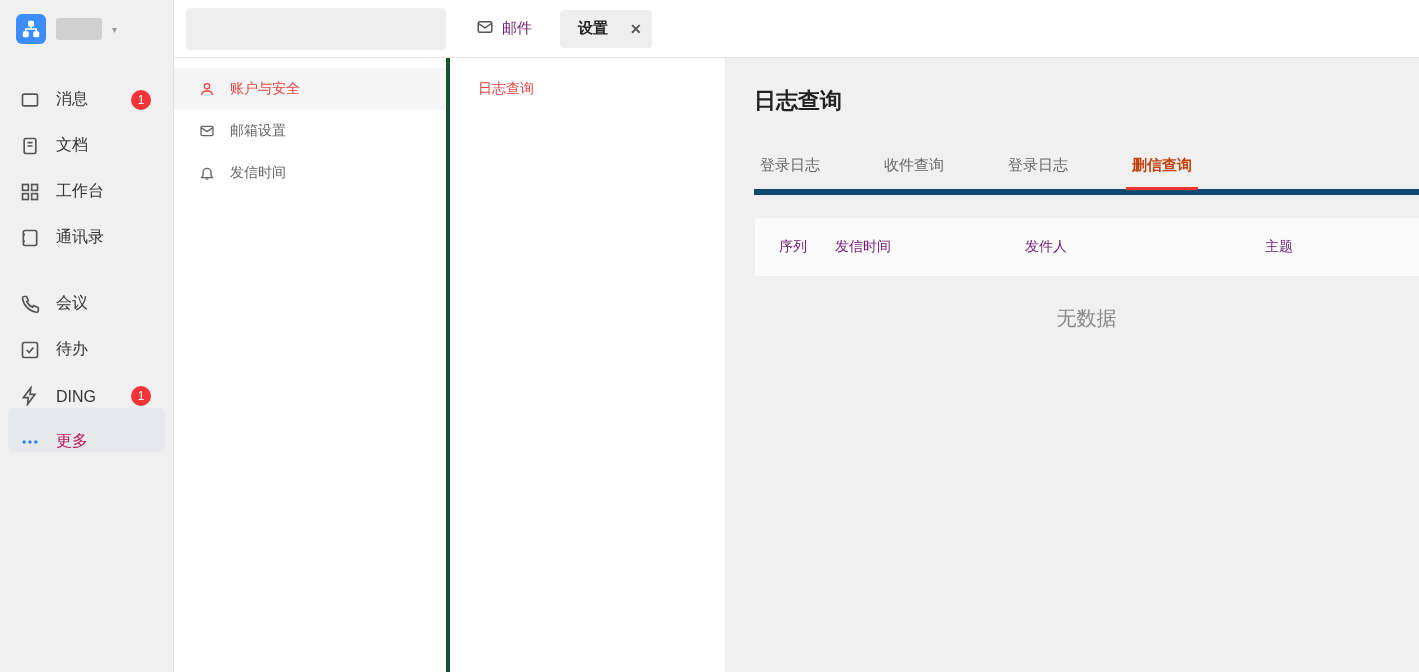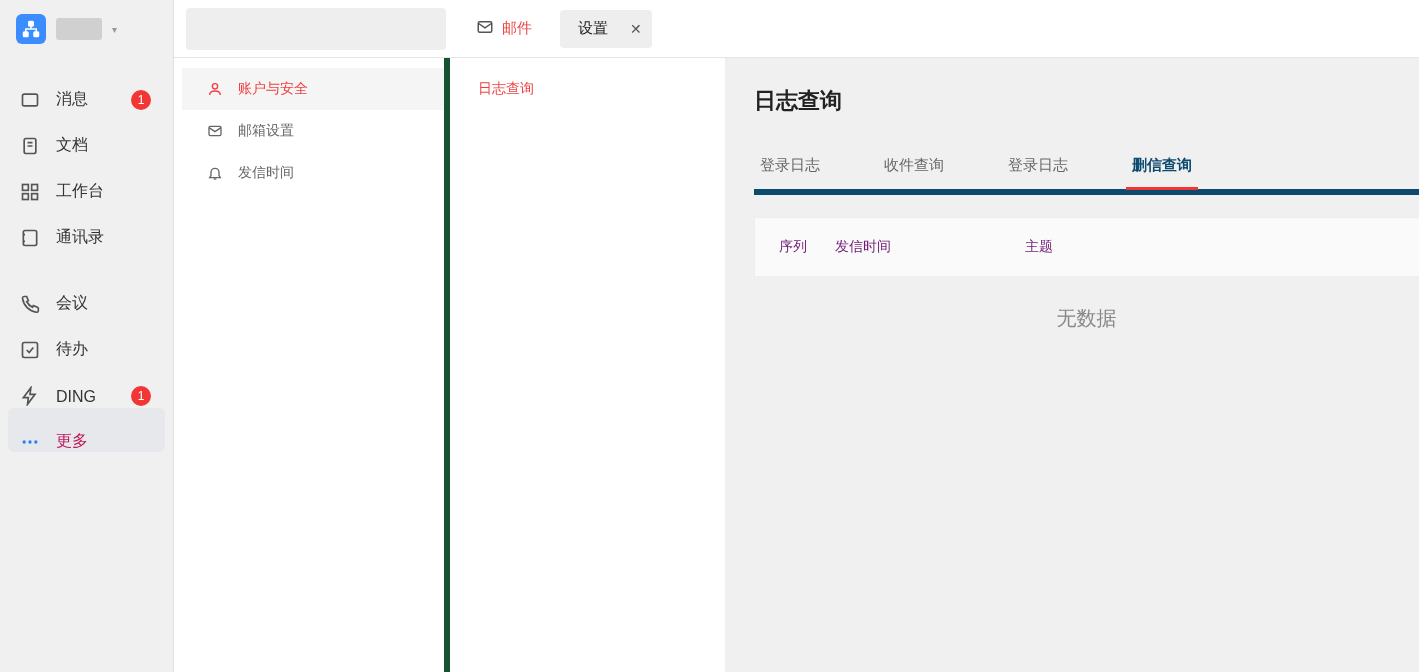--- a/index.html
+++ b/index.html
@@ -19,40 +19,40 @@
 .nav-item.active { background: #e6e8eb; color: #be185d; }
 .nav-item .nav-icon { width: 20px; height: 20px; display: flex; align-items: center; justify-content: center; color: #555; }
 .nav-item.active .nav-icon { color: #2a7fff; }
 .nav-item .badge { position: absolute; right: 14px; width: 20px; height: 20px; background: #f23636; border-radius: 50%; color: #fff; font-size: 12px; display: flex; align-items: center; justify-content: center; }
 
 
 .main { flex: 1; display: flex; flex-direction: column; }
 .topbar { height: 58px; background: #fff; border-bottom: 1px solid #e5e5e5; display: flex; align-items: center; padding: 0 12px; gap: 8px; }
 .top-redact { width: 260px; height: 42px; background: #eee; border-radius: 4px; }
 .top-tabs { display: flex; gap: 10px; margin-left: 4px; }
-.top-tab { height: 38px; padding: 0 18px; display: flex; align-items: center; gap: 8px; font-size: 15px; color: #ef4444; border-radius: 4px; cursor: pointer; }
-.top-tab.active { background: #eee; font-weight: 400; color: #222; padding-right: 10px; }
+.top-tab { height: 38px; padding: 0 18px; display: flex; align-items: center; gap: 8px; font-size: 15px; color: #701a75; border-radius: 4px; cursor: pointer; }
+.top-tab.active { background: #eee; font-weight: 700; color: #222; padding-right: 10px; }
 .top-tab .close { margin-left: 14px; color: #555; font-size: 14px; }
 
 
 .content { flex: 1; display: flex; background: #f0f0f0; }
-.settings-col { width: 276px; background: #fff; border-right: 6px solid #14532d; padding-top: 10px; padding-left: 8px; }
+.settings-col { width: 276px; background: #fff; border-right: 4px solid #14532d; padding-top: 10px; }
 .settings-item { height: 42px; display: flex; align-items: center; gap: 14px; padding: 0 24px; font-size: 14px; color: #666; cursor: pointer; }
 .settings-item.active { background: #f5f5f5; color: #f04040; }
 .settings-item .s-icon { width: 18px; height: 18px; display:flex; align-items:center; justify-content:center; }
 .settings-item.active .s-icon { color: #f04040; }
 
 .sub-col { width: 276px; background: #fff; border-right: 1px solid #eee; padding-top: 10px; }
 .sub-item { height: 42px; display: flex; align-items: center; padding: 0 28px; font-size: 14px; color: #f04040; cursor: pointer; }
 
 .detail { flex: 1; background: #f0f0f0; padding: 28px 0 0 28px; }
 .detail h1 { font-size: 22px; font-weight: 600; color: #222; margin-bottom: 40px; }
 .log-tabs { display: flex; gap: 60px; border-bottom: 6px solid #0c4a6e; padding: 0 4px; }
 .log-tab { padding: 0 2px 14px 2px; font-size: 15px; color: #666; cursor: pointer; position: relative; }
-.log-tab.active { color: #0c4a6e; font-weight: 600; }
+.log-tab.active { color: #c2410c; font-weight: 600; }
 .log-tab.active::after { content: ""; position: absolute; left: -4px; right: -4px; bottom: -1px; height: 3px; background: #f23636; }
 
 .table-wrap { margin-top: 22px; }
 .table-head { display: flex; background: #fafafa; height: 60px; align-items: center; border: 1px solid #eee; border-right:none; }
 .th { font-size: 14px; color: #701a75; }
 .th.c1 { width: 80px; padding-left: 24px; }
 .th.c2 { width: 190px; }
 .th.c3 { width: 240px; }
 .th.c4 { flex: 1; }
 .no-data { text-align: center; padding: 28px 0; font-size: 20px; color: #888; }
@@ -213,19 +213,20 @@
       <div class="log-tabs">
         <div class="log-tab">登录日志</div>
         <div class="log-tab">收件查询</div>
         <div class="log-tab">登录日志</div>
         <div class="log-tab active">删信查询</div>
       </div>
       <div class="table-wrap">
         <div class="table-head">
           <div class="th c1">序列</div>
           <div class="th c2">发信时间</div>
+          <div class="th c3">发件人</div>
           <div class="th c4">主题</div>
         </div>
         <div class="no-data">无数据</div>
       </div>
     </div>
   </div>
 </div>
 
 </body></html>

